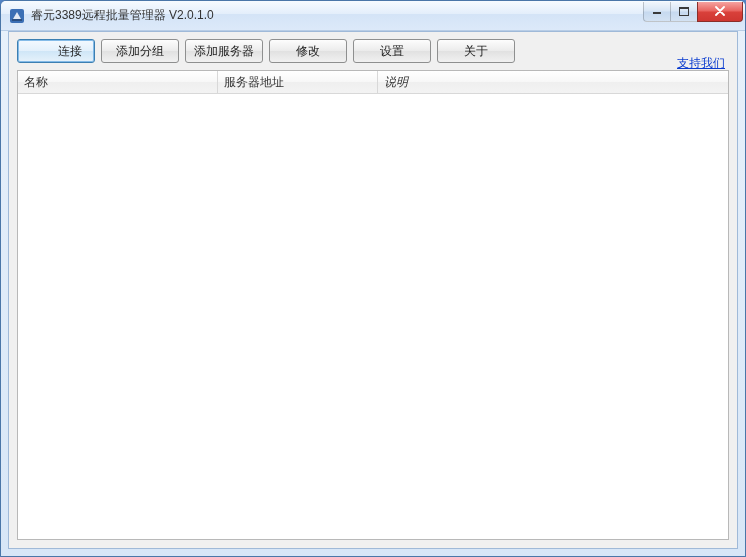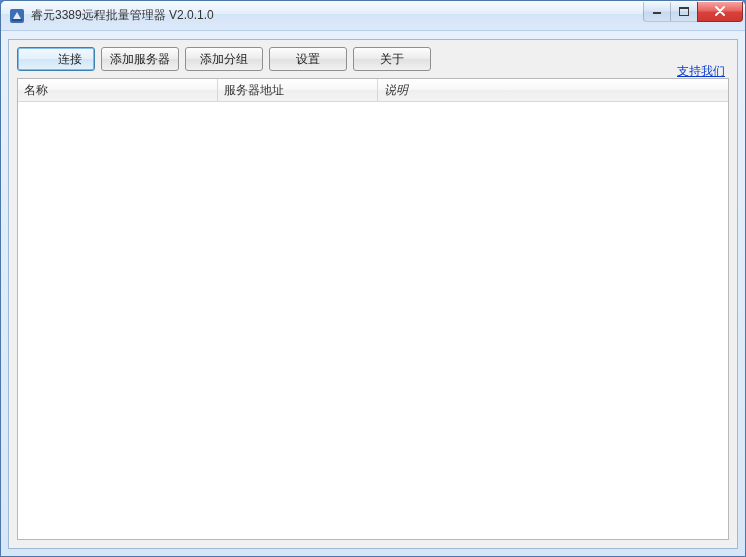--- a/index.html
+++ b/index.html
@@ -14,21 +14,20 @@
     .window {
       width: 746px;
       height: 557px;
       background: linear-gradient(to bottom, #e8f1fb 0%, #d7e6f7 100%);
       border: 1px solid #4a76a8;
       border-radius: 6px 6px 0 0;
       box-shadow: 0 0 6px rgba(0,0,0,0.3);
       display: flex;
       flex-direction: column;
       overflow: hidden;
-      gap: 8px;
     }
     .titlebar {
       height: 30px;
       background: linear-gradient(to bottom, #f7fbff 0%, #e3eefb 45%, #d4e4f7 46%, #dce9f9 100%);
       display: flex;
       align-items: center;
       padding: 0 0 0 8px;
       border-bottom: 1px solid #b8cde6;
       position: relative;
     }
@@ -178,22 +177,23 @@
             <path d="M2 1 L10 9 M10 1 L2 9" stroke="#ffffff" stroke-width="1.8" stroke-linecap="round"></path>
           </svg>
       </div>
     </div>
   </div>
 
   <div class="client-area">
 
     <div class="toolbar">
       <button class="tb-btn focused">连接</button>
+      <button class="tb-btn">添加分组</button>
       <button class="tb-btn">添加服务器</button>
-      <button class="tb-btn">添加分组</button>
+      <button class="tb-btn">修改</button>
       <button class="tb-btn">设置</button>
       <button class="tb-btn">关于</button>
       <span class="spacer"></span>
       <a class="support-link">支持我们</a>
     </div>
 
     <div class="listview">
       <div class="lv-header">
         <div class="lv-col c1">名称</div>
         <div class="lv-col c2">服务器地址</div>

